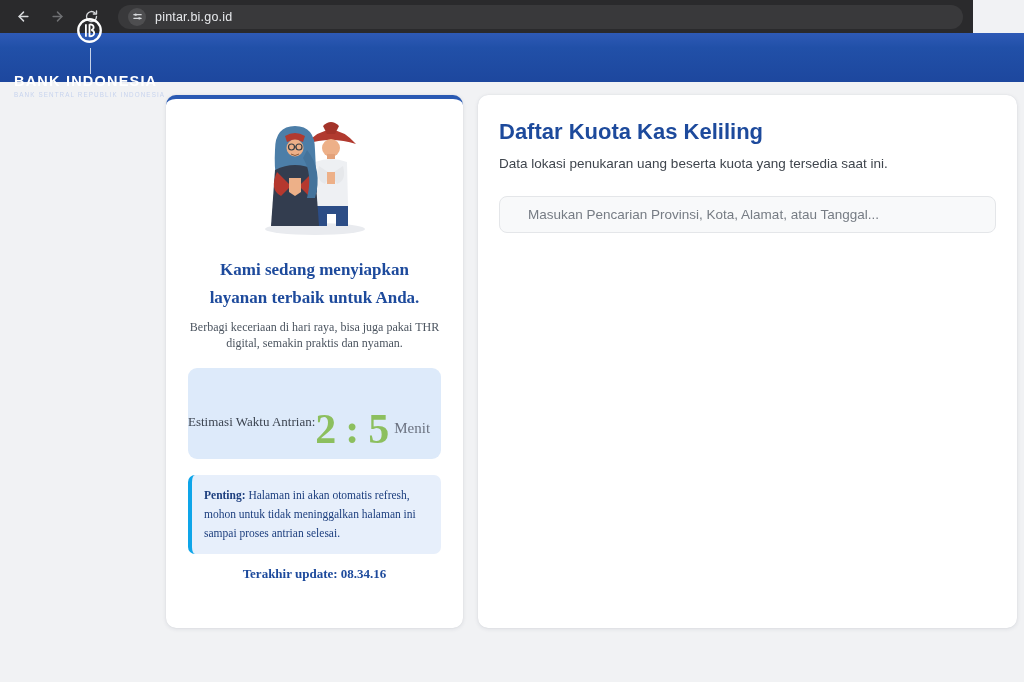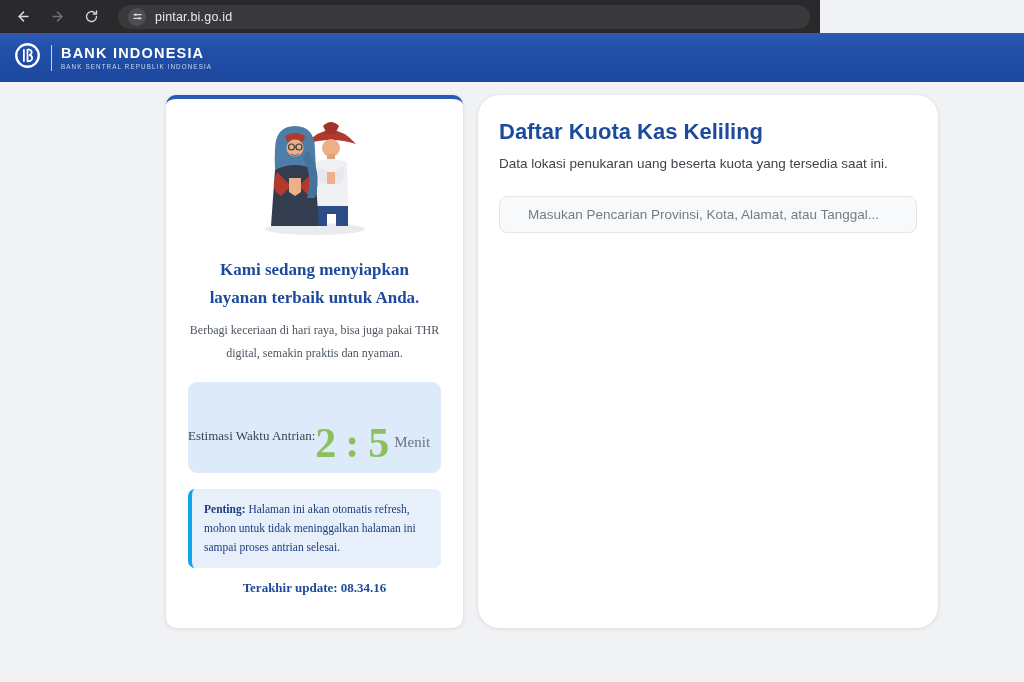--- a/index.html
+++ b/index.html
@@ -1,51 +1,51 @@
 <!DOCTYPE html>
 <html><head>
 <meta charset="utf-8">
 <style>
   * { margin:0; padding:0; box-sizing:border-box; }
   html,body { width:1024px; height:682px; overflow:hidden; }
   body { font-family:"Liberation Sans", sans-serif; }
   .stage { position:relative; width:1024px; height:682px; background:#f1f2f4; }
 
   
-  .chrome { position:absolute; top:0; left:0; width:820px; height:33px;
+  .chrome { position:absolute; top:0; left:0; width:973px; height:33px;
             background:#2a2a2c; display:flex; align-items:center; padding:0 10px; }
   .nav-btn { width:26px; height:26px; border:none; background:transparent; border-radius:50%;
              display:flex; align-items:center; justify-content:center; margin-right:8px; cursor:pointer; }
   .nav-btn svg { display:block; }
   .url-pill { flex:1; height:24px; background:#39393b; border-radius:12px;
               display:flex; align-items:center; padding:0 10px; margin-left:6px; }
   .site-info-chip { width:18px; height:18px; border-radius:50%; background:#4e4e50;
                     display:flex; align-items:center; justify-content:center; margin-right:9px; }
   .url-text { color:#e8eaed; font-size:12.5px; letter-spacing:.2px; }
 
   
   .bi-header { position:absolute; top:33px; left:0; width:1024px; height:49px;
                background:linear-gradient(180deg,#2e5ab6 0%, #2150a8 30%, #1d479e 100%);
                display:flex; align-items:center; padding:0 14px; }
-  .bi-logo { display:flex; align-items:center; }
+  .bi-logo { display:flex; align-items:center;flex-direction:column; }
   .bi-logo-mark { width:27px; height:27px; }
   .bi-logo-divider { width:1px; height:26px; background:rgba(255,255,255,.75); margin:0 9px 0 10px; }
   .bi-brand { color:#fff; font-weight:bold; font-size:14.5px; letter-spacing:1.2px; line-height:15px; }
   .bi-brand-sub { color:#c8d4ee; font-size:6.3px; letter-spacing:1.1px; margin-top:2px; }
 
   
   .card { position:absolute; top:95px; background:#fff; border-radius:10px; height:533px;
           box-shadow:0 1px 4px rgba(30,40,70,.10), 0 0 1px rgba(30,40,70,.12); }
   .queue-card { left:166px; width:297px; border-top:4px solid #2a5ab3; text-align:center;font-family:Liberation Serif, serif; }
-  .quota-card { left:478px; width:460px; padding:24px 21px; text-align:left;border-radius:21px; }
+  .quota-card { left:478px; width:539px; padding:24px 21px; text-align:left; }
 
   
   .illus { margin-top:15px; }
   .queue-heading { margin:16px 24px 0; color:#1d4a9c; font-size:17px; font-weight:bold; line-height:28px; }
-  .queue-subtext { margin:7px 16px 0; color:#4c5560; font-size:12px; line-height:23px; }
+  .queue-subtext { margin:7px 16px 0; color:#4c5560; font-size:12px; line-height:16px; }
   .estimate-box { margin:17px 22px 0; height:91px; background:#ddeafa; border-radius:9px;
                   display:flex; flex-direction:row; align-items:center; padding-top:16px; }
   .estimate-label { color:#3c4450; font-size:13px; }
   .timer-row { margin-top:14px; display:flex; align-items:flex-end; }
   .timer-digit, .timer-sep { color:#8cbf5e; font-size:42px; font-weight:bold; line-height:44px; }
   .timer-sep { margin:0 9px; }
   .timer-unit { color:#6b7280; font-size:15px; margin:0 0 14px 5px; }
   .notice-box { margin:16px 22px 0; background:#e7effb; border-left:4px solid #0ea5e9; border-radius:7px;
                 padding:11px 14px 11px 12px; text-align:left; color:#1c3e7e; font-size:11.5px; line-height:19px; }
   .notice-bold { font-weight:bold; }

